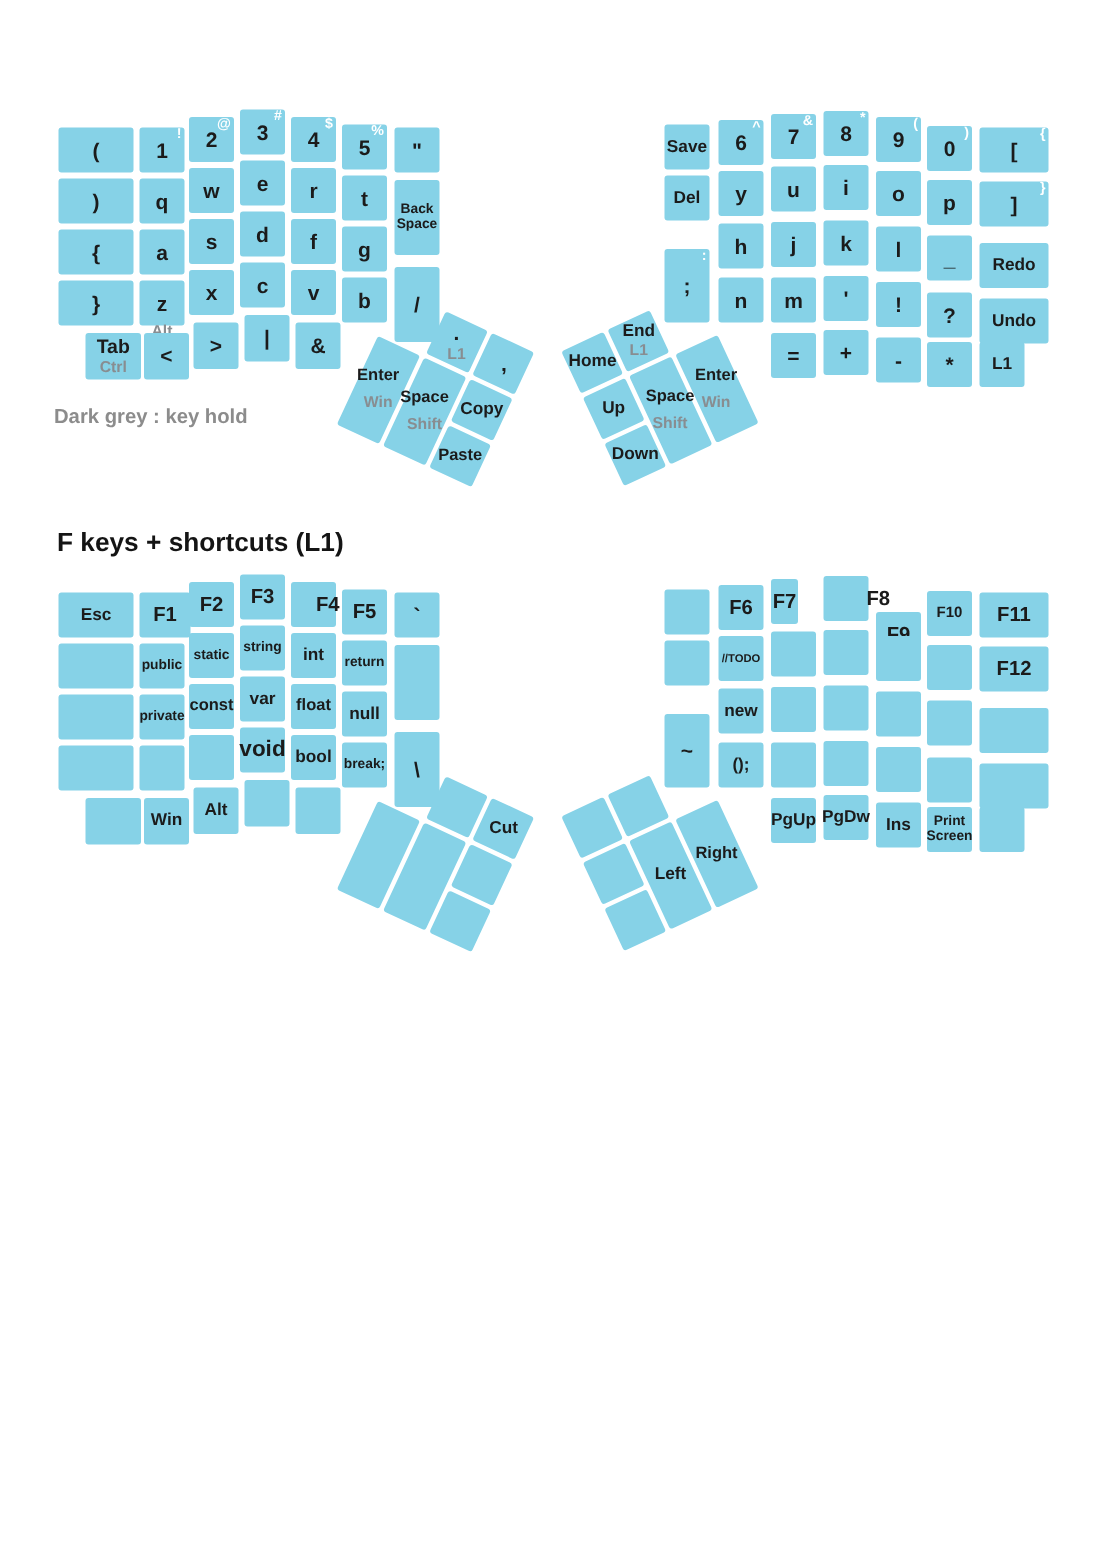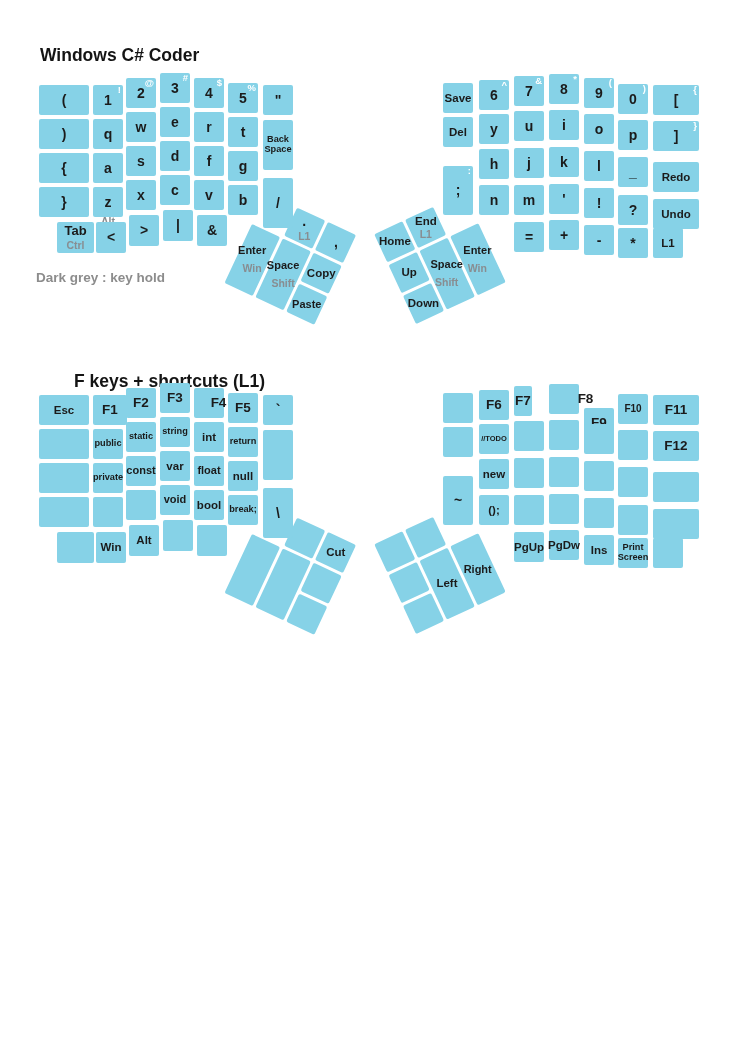--- a/index.html
+++ b/index.html
@@ -19,21 +19,20 @@
   .cluster{position:absolute;width:0;height:0;}
   .cl-L{transform:rotate(25deg);transform-origin:0 0;}
   .cl-R{transform:rotate(-25deg);transform-origin:0 0;}
   .cl-L .lab{transform:rotate(-25deg);}
   .cl-R .lab{transform:rotate(25deg);}
 </style>
 </head>
 <body>
 
 <div id="stage">
-    <div class="layer-title" style="left: 40px; top: 45px;">Windows C# Coder</div>
     <div class="note" style="left: 36px; top: 270px;">Dark grey : key hold</div>
     <div class="cluster cl-L" style="left: 252px; top: 224px;">
       <div class="key" style="width: 31px; height: 65px; left: 0px; top: 0px;">
         <div class="lab tall">
           <span class="m" style="font-size: 11px;">Enter</span>
           <span class="h">Win</span>
         </div>
       </div>
       <div class="key" style="width: 31px; height: 65px; left: 34px; top: 0px;">
         <div class="lab tall">
@@ -426,21 +425,21 @@
     <div class="key" style="width: 46px; height: 30px; left: 653px; top: 199px;">
       <div class="lab">
         <span class="m" style="font-size: 11.5px;">Undo</span>
       </div>
     </div>
     <div class="key" style="width: 30px; height: 30px; left: 653px; top: 228px;">
       <div class="lab">
         <span class="m" style="font-size: 11.5px;">L1</span>
       </div>
     </div>
-    <div class="layer-title" style="left: 38px; top: 371px; margin-left: 36px;">F keys + shortcuts (L1)</div>
+    <div class="layer-title" style="left: 38px; top: 351px;">F keys + shortcuts (L1)</div>
     <div class="cluster cl-L" style="left: 252px; top: 534px;">
       <div class="key" style="width: 31px; height: 65px; left: 0px; top: 0px;">
         <div class="lab tall"></div>
       </div>
       <div class="key" style="width: 31px; height: 65px; left: 34px; top: 0px;">
         <div class="lab tall"></div>
       </div>
       <div class="key" style="width: 31px; height: 31px; left: 34px; top: -34px;">
         <div class="lab"></div>
       </div>
@@ -550,21 +549,21 @@
         <span class="m" style="font-size: 9.2px;">string</span>
       </div>
     </div>
     <div class="key" style="width: 30px; height: 30px; left: 160px; top: 451px;">
       <div class="lab">
         <span class="m" style="font-size: 11.5px;">var</span>
       </div>
     </div>
     <div class="key" style="width: 30px; height: 30px; left: 160px; top: 485px;">
       <div class="lab">
-        <span class="m" style="font-size: 11px;">void</span>
+        <span class="m" style="font-size: 15px;">void</span>
       </div>
     </div>
     <div class="key" style="width: 30px; height: 31px; left: 163px; top: 520px;">
       <div class="lab"></div>
     </div>
     <div class="key" style="width: 30px; height: 30px; left: 194px; top: 388px;">
       <div class="lab">
         <span class="m" style="font-size: 13.5px; padding-left: 19px;">F4</span>
       </div>
     </div>

